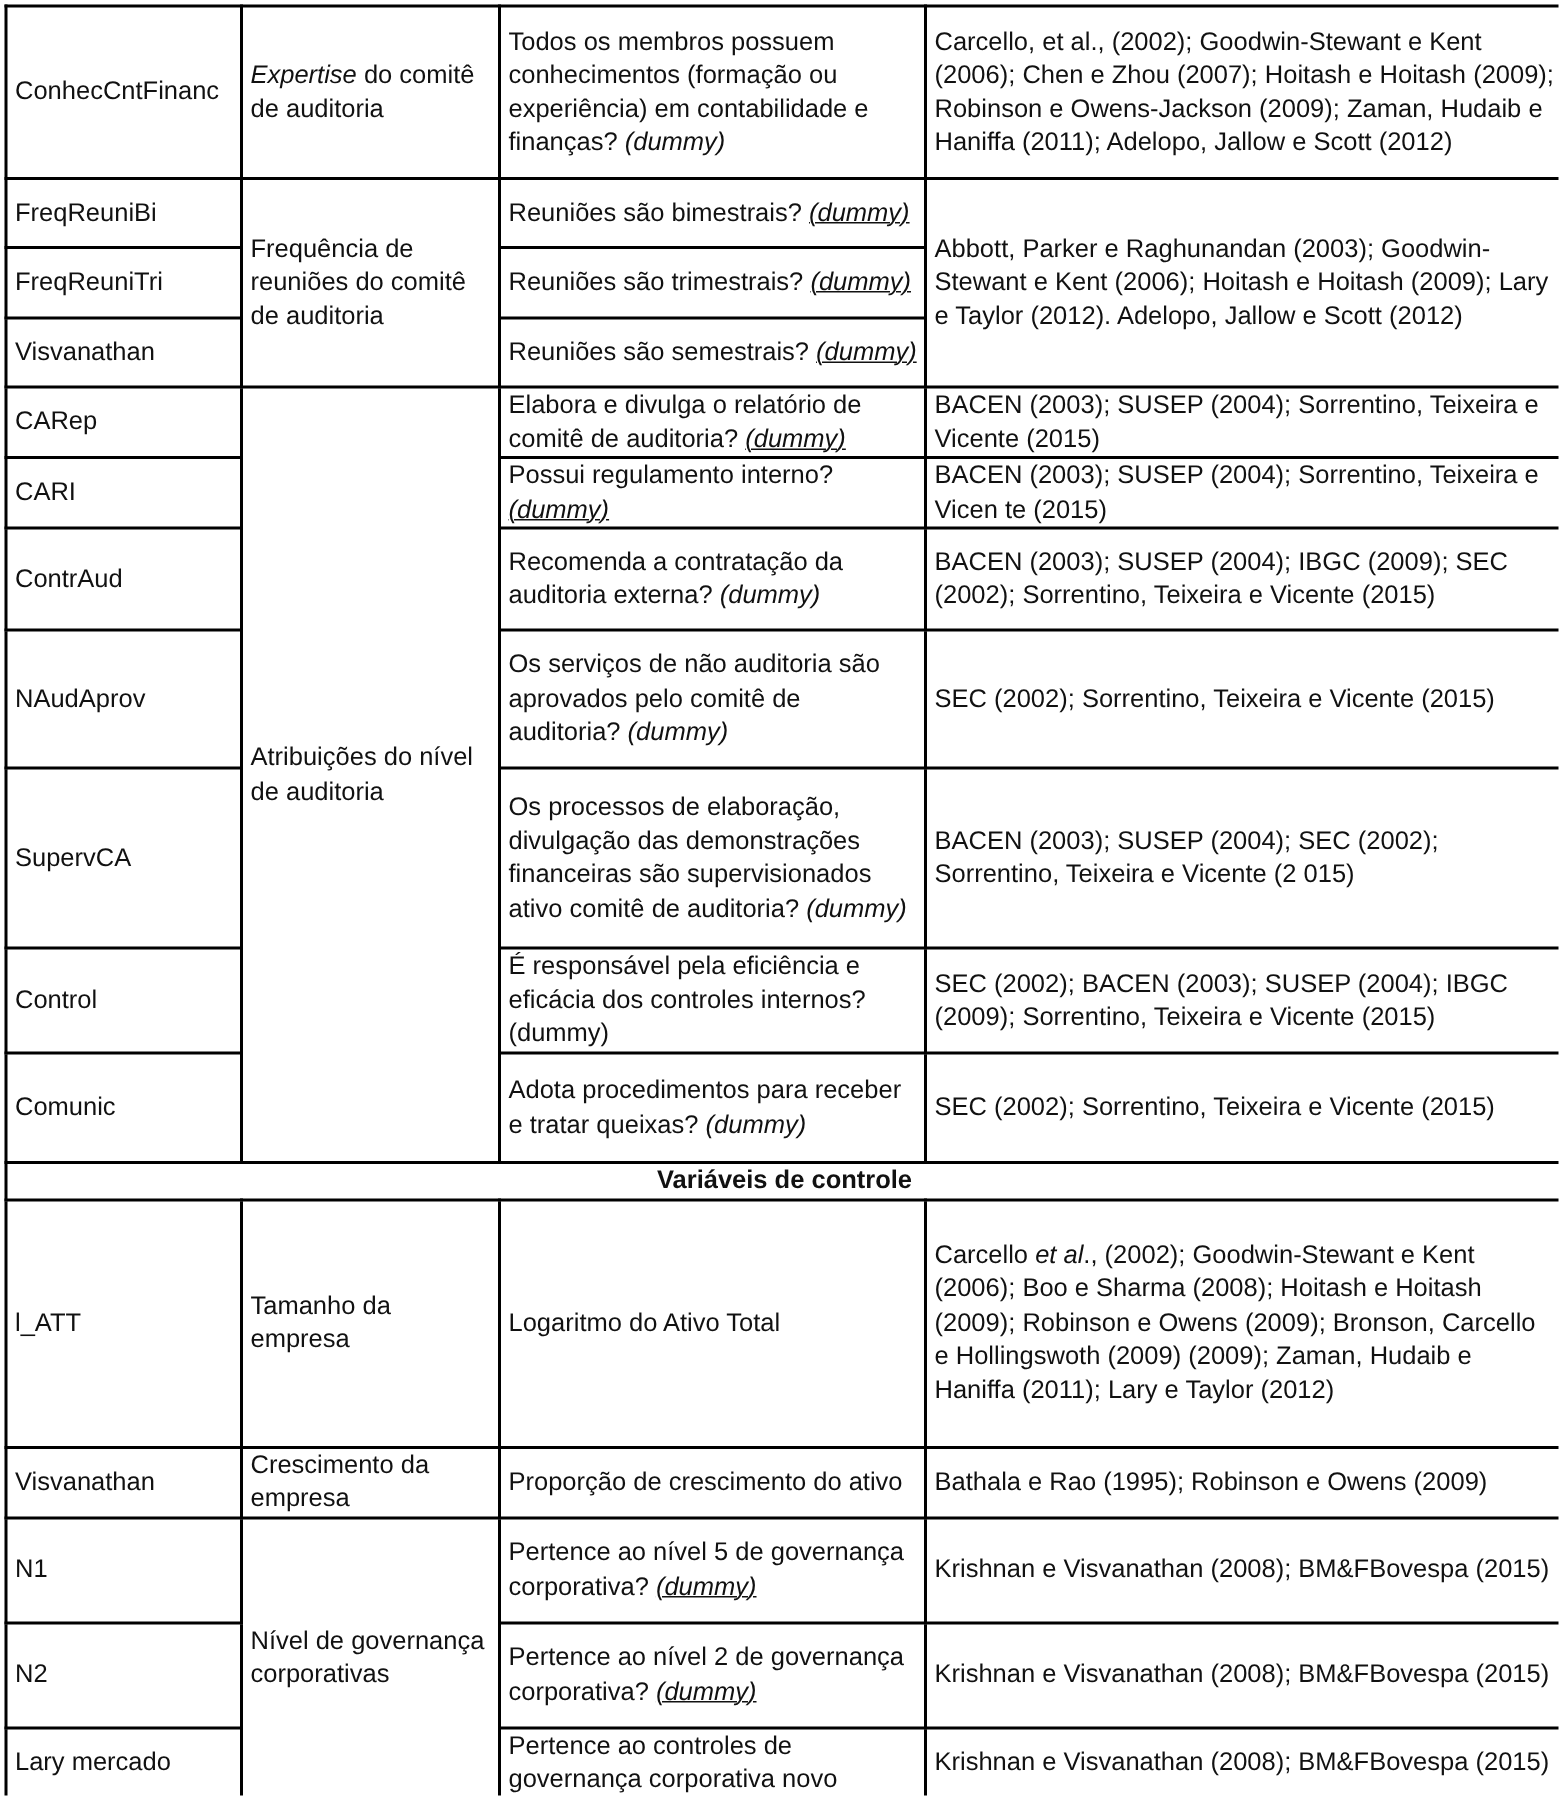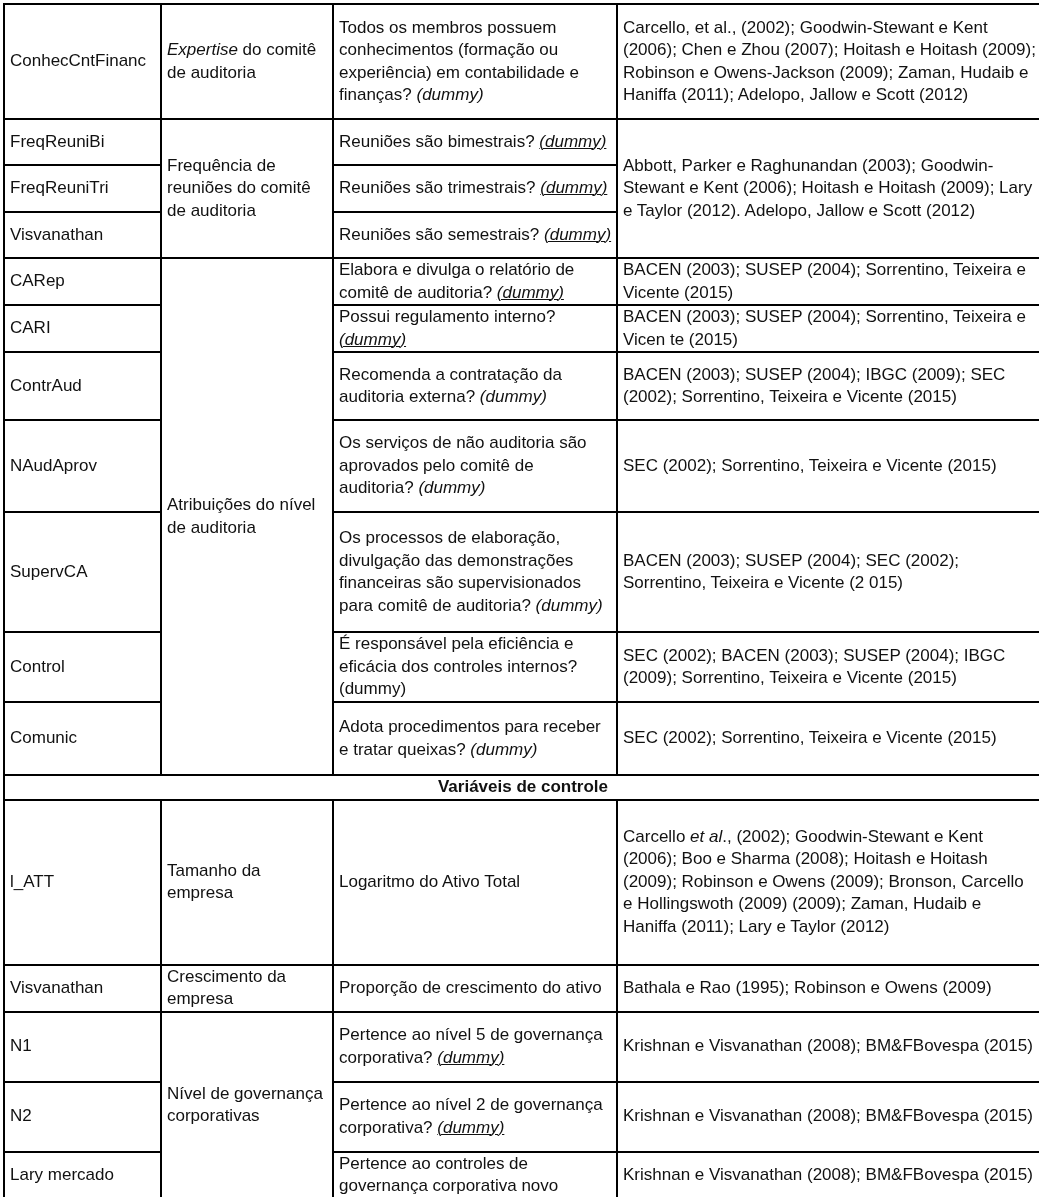--- a/index.html
+++ b/index.html
@@ -75,21 +75,21 @@
       <td class="c-q"><span>Recomenda a contratação da auditoria externa? </span><span class="it">(dummy)</span></td>
       <td class="c-ref"><span>BACEN (2003); SUSEP (2004); IBGC (2009); SEC (2002); Sorrentino, Teixeira e Vicente (2015)</span></td>
     </tr>
     <tr style="height:92px">
       <td class="c-var"><span>NAudAprov</span></td>
       <td class="c-q"><span>Os serviços de não auditoria são aprovados pelo comitê de auditoria? </span><span class="it">(dummy)</span></td>
       <td class="c-ref"><span>SEC (2002); Sorrentino, Teixeira e Vicente (2015)</span></td>
     </tr>
     <tr style="height:120px">
       <td class="c-var"><span>SupervCA</span></td>
-      <td class="c-q"><span>Os processos de elaboração, divulgação das demonstrações financeiras são supervisionados para comitê de auditoria? </span><span class="it">(dummy)</span></td>
+      <td class="c-q"><span>Os processos de elaboração, divulgação das demonstrações financeiras são supervisionados ativo comitê de auditoria? </span><span class="it">(dummy)</span></td>
       <td class="c-ref"><span>BACEN (2003); SUSEP (2004); SEC (2002); Sorrentino, Teixeira e Vicente (2 015)</span></td>
     </tr>
     <tr style="height:70px">
       <td class="c-var"><span>Control</span></td>
       <td class="c-q"><span>É responsável pela eficiência e eficácia dos controles internos? (dummy)</span></td>
       <td class="c-ref"><span>SEC (2002); BACEN (2003); SUSEP (2004); IBGC (2009); Sorrentino, Teixeira e Vicente (2015)</span></td>
     </tr>
     <tr style="height:73px">
       <td class="c-var"><span>Comunic</span></td>
       <td class="c-q"><span>Adota procedimentos para receber e tratar queixas? </span><span class="it">(dummy)</span></td>

